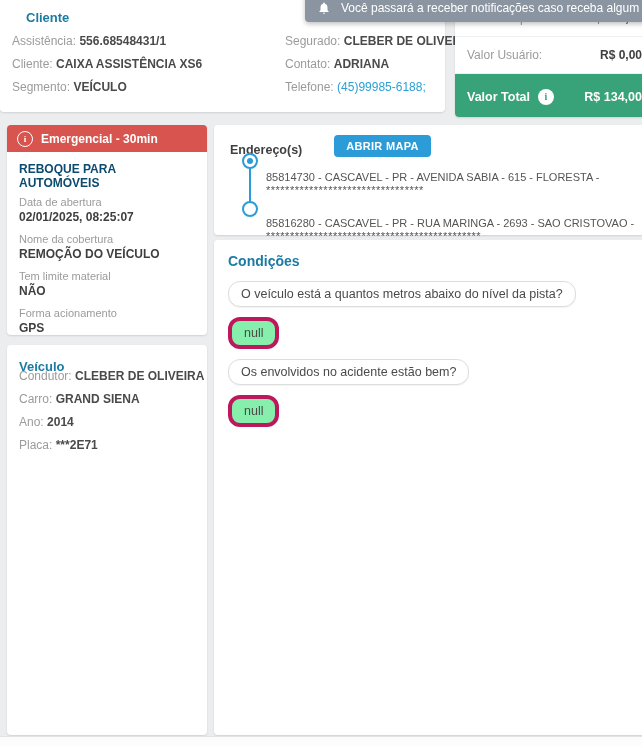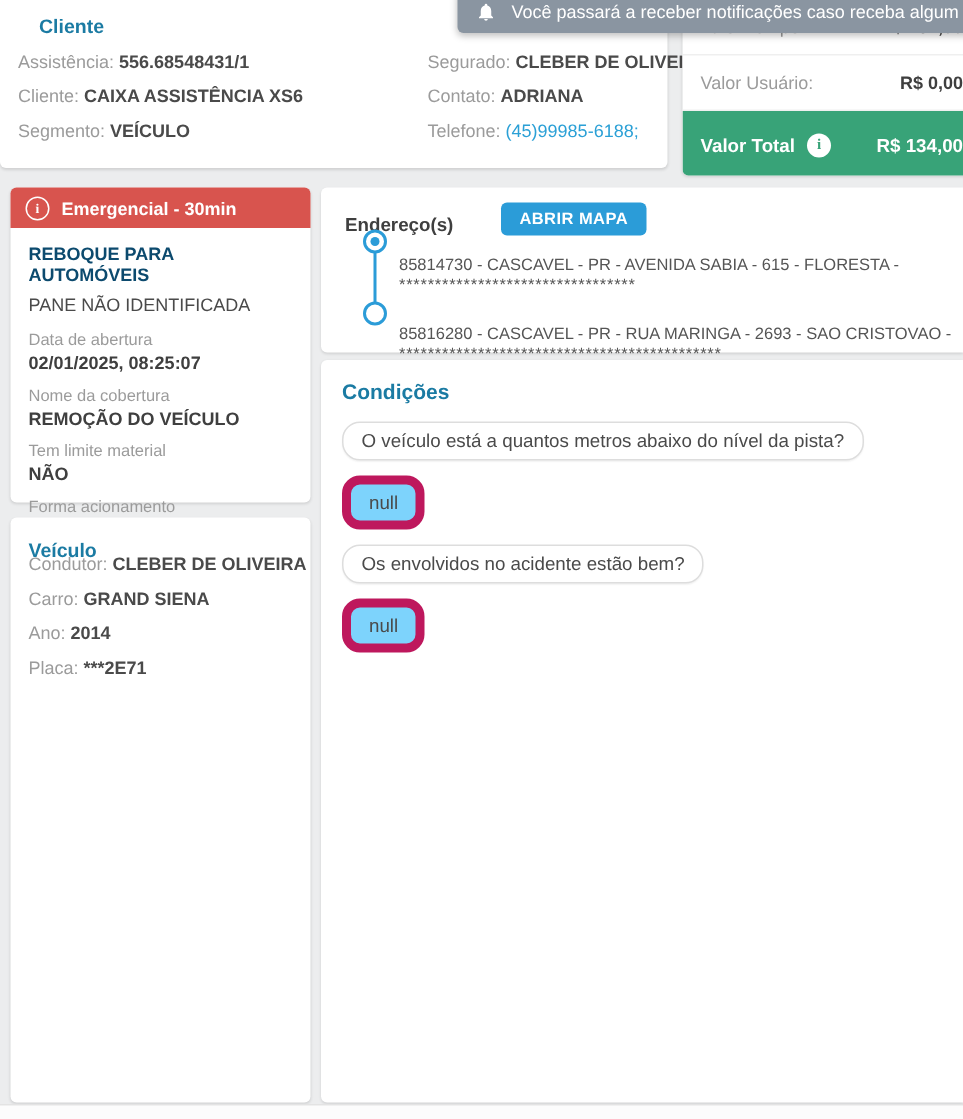--- a/index.html
+++ b/index.html
@@ -82,21 +82,21 @@
   .addr-line1{font-size:11px;color:#555;line-height:13px;}
   .addr-line2{font-size:11px;color:#555;line-height:13px;letter-spacing:.5px;}
 
   
   .conditions-card{left:214px;top:240px;width:428px;height:495px;border-radius:4px 0 0 4px;padding:0;}
   .cond-inner{padding:13px 14px;}
   .cond-title{color:#1b7ba3;font-weight:bold;font-size:14px;margin-bottom:12px;}
   .bubble{display:table;border-radius:12px;padding:5px 12px;font-size:12.5px;color:#4a4a4a;
           margin-bottom:10px;}
   .bubble.question{background:#fff;border:1px solid #ddd;box-shadow:0 1px 1px rgba(0,0,0,.05);}
-  .bubble.answer{background:#7dd3fc;border:6px solid #be185d;}
+  .bubble.answer{background:#86efac;border:4px solid #be185d;}
 
   .bottom-strip{position:absolute;left:0;top:736px;width:642px;height:10px;background:#fcfcfc;
                 border-top:1px solid #e3e3e3;}
 </style>
 </head>
 <body>
 
 <div class="card client-card">
   <div class="card-title">Cliente</div>
   <div class="field-col col-1">
@@ -156,21 +156,20 @@
   <span>Você passará a receber notificações caso receba algum serviço ou haja al</span>
 </div>
 
 <div class="card service-card">
   <div class="red-header">
     <span class="info-outline">i</span>
     <span>Emergencial - 30min</span>
   </div>
   <div class="sc-body">
     <div class="service-name">REBOQUE PARA AUTOMÓVEIS</div>
-    <div class="problem">PANE NÃO IDENTIFICADA</div>
 
     <div class="f-label">Data de abertura</div>
     <div class="f-value">02/01/2025, 08:25:07</div>
     <div class="f-label">Nome da cobertura</div>
     <div class="f-value">REMOÇÃO DO VEÍCULO</div>
     <div class="f-label">Tem limite material</div>
     <div class="f-value">NÃO</div>
     <div class="f-label">Forma acionamento</div>
     <div class="f-value">GPS</div>
   </div>

